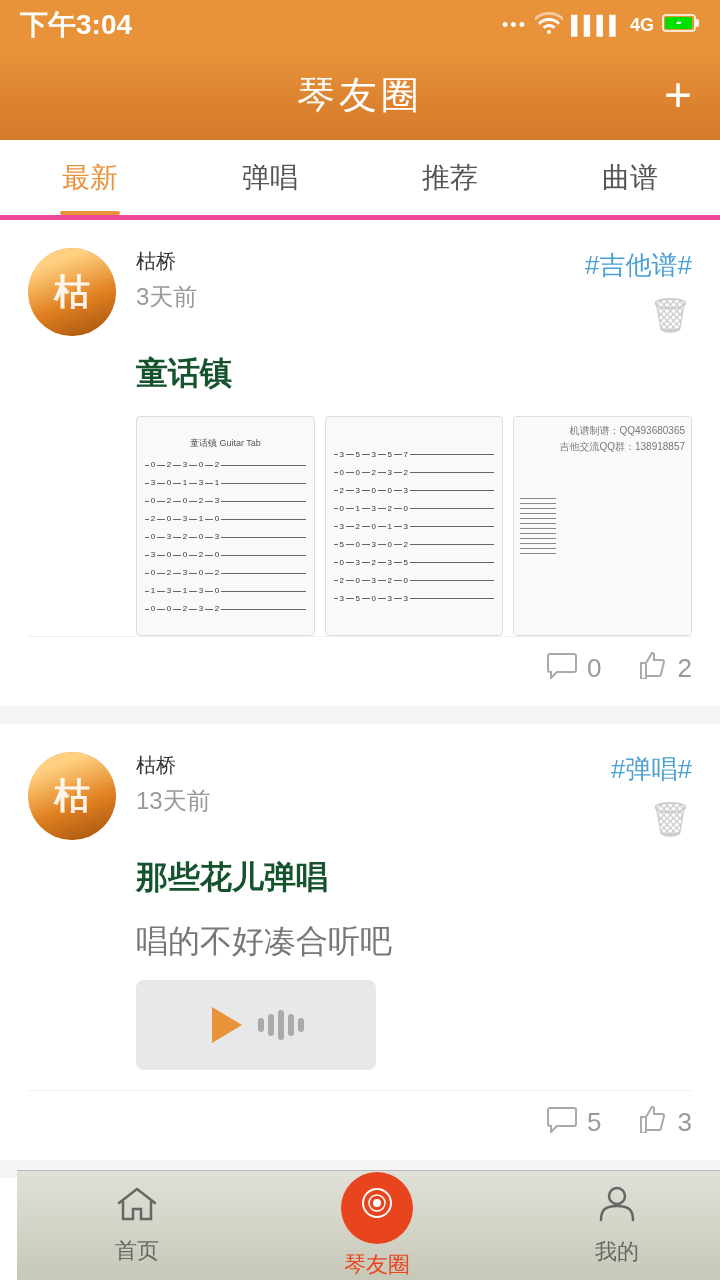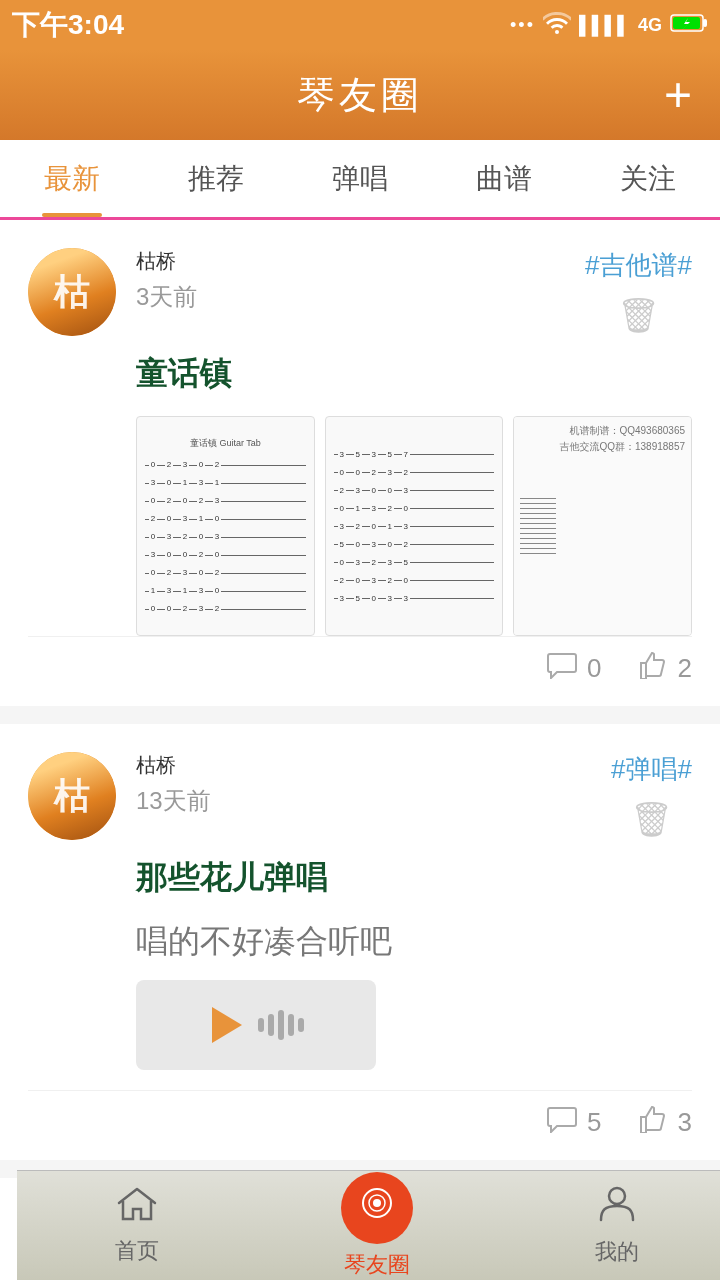--- a/index.html
+++ b/index.html
@@ -12,21 +12,21 @@
       overflow-x: hidden;
     }
 
     
     .status-bar {
       background: #e8933a;
       height: 50px;
       display: flex;
       align-items: center;
       justify-content: space-between;
-      padding: 0 12px;
+      padding: 0 20px;
     }
     .status-time {
       color: white;
       font-size: 28px;
       font-weight: 600;
     }
     .status-icons {
       display: flex;
       align-items: center;
       gap: 8px;
@@ -57,21 +57,21 @@
       color: white;
       font-size: 48px;
       font-weight: 300;
       line-height: 1;
     }
 
     
     .tabs {
       background: white;
       display: flex;
-      border-bottom: 3px solid #ec4899;
+      border-bottom: 5px solid #ec4899;
       height: 80px;
       align-items: center;
     }
     .tab-item {
       flex: 1;
       text-align: center;
       font-size: 28px;
       color: #555;
       height: 100%;
       display: flex;
@@ -156,21 +156,21 @@
     }
     .post-tag {
       color: #4a9fd4;
       font-size: 26px;
       margin-left: auto;
       white-space: nowrap;
     }
     .post-header-right {
       display: flex;
       flex-direction: column;
-      align-items: center;
+      align-items: flex-end;
       gap: 12px;
     }
     .delete-icon {
       color: #ccc;
       font-size: 34px;
     }
 
     .post-title {
       font-size: 32px;
       font-weight: 600;
@@ -404,30 +404,27 @@
 <div class="header">
   <span class="header-title">琴友圈</span>
   <span class="header-add">+</span>
 </div>
 
 <div class="tabs">
   <div class="tab-item active">
     <span>最新</span>
   </div>
   <div class="tab-item">
+    <span>弹唱</span>
+  </div>
+  <div class="tab-item">
     <span>推荐</span>
-  </div>
-  <div class="tab-item">
-    <span>弹唱</span>
   </div>
   <div class="tab-item">
     <span>曲谱</span>
-  </div>
-  <div class="tab-item">
-    <span>关注</span>
   </div>
 </div>
 
 <div class="content-scroll">
 
   <div class="post-card">
     <div class="post-header">
       <div class="avatar">
         <div class="avatar-inner"></div>
       </div>

